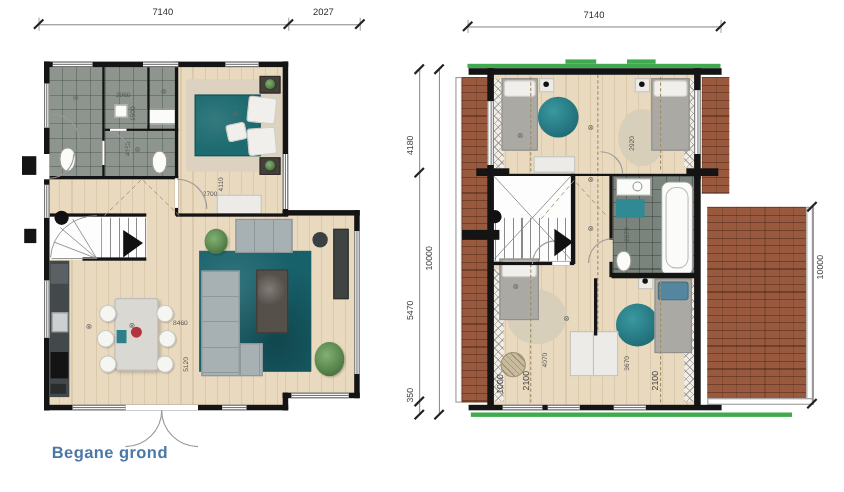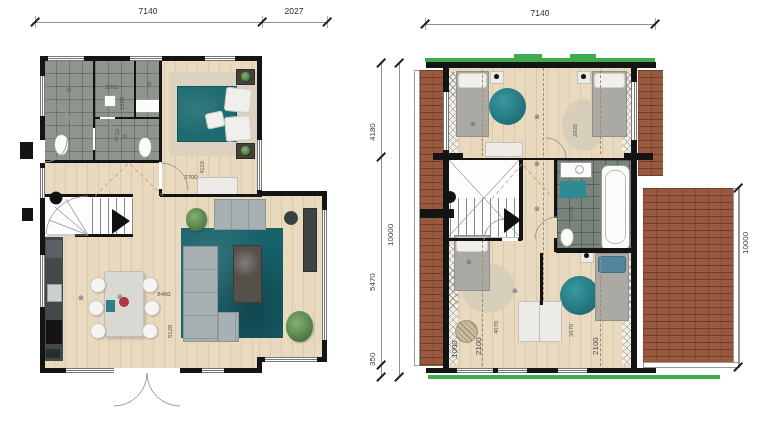--- a/index.html
+++ b/index.html
@@ -332,14 +332,15 @@
       <path d="M492,199 L522,164 L552,197"></path>
     </g>
     <g fill="#111" stroke="none">
       <circle cx="56" cy="198" r="6.5"></circle>
       <polygon points="112,209 130,221 112,234"></polygon>
       <circle cx="450" cy="197" r="6"></circle>
       <polygon points="504,208 521,220 504,233"></polygon>
     </g>
   </svg>
 
+  <span class="plabel" style="left:47px;top:403px;">Begane grond</span>
 
 </div>
 
 </body></html>

